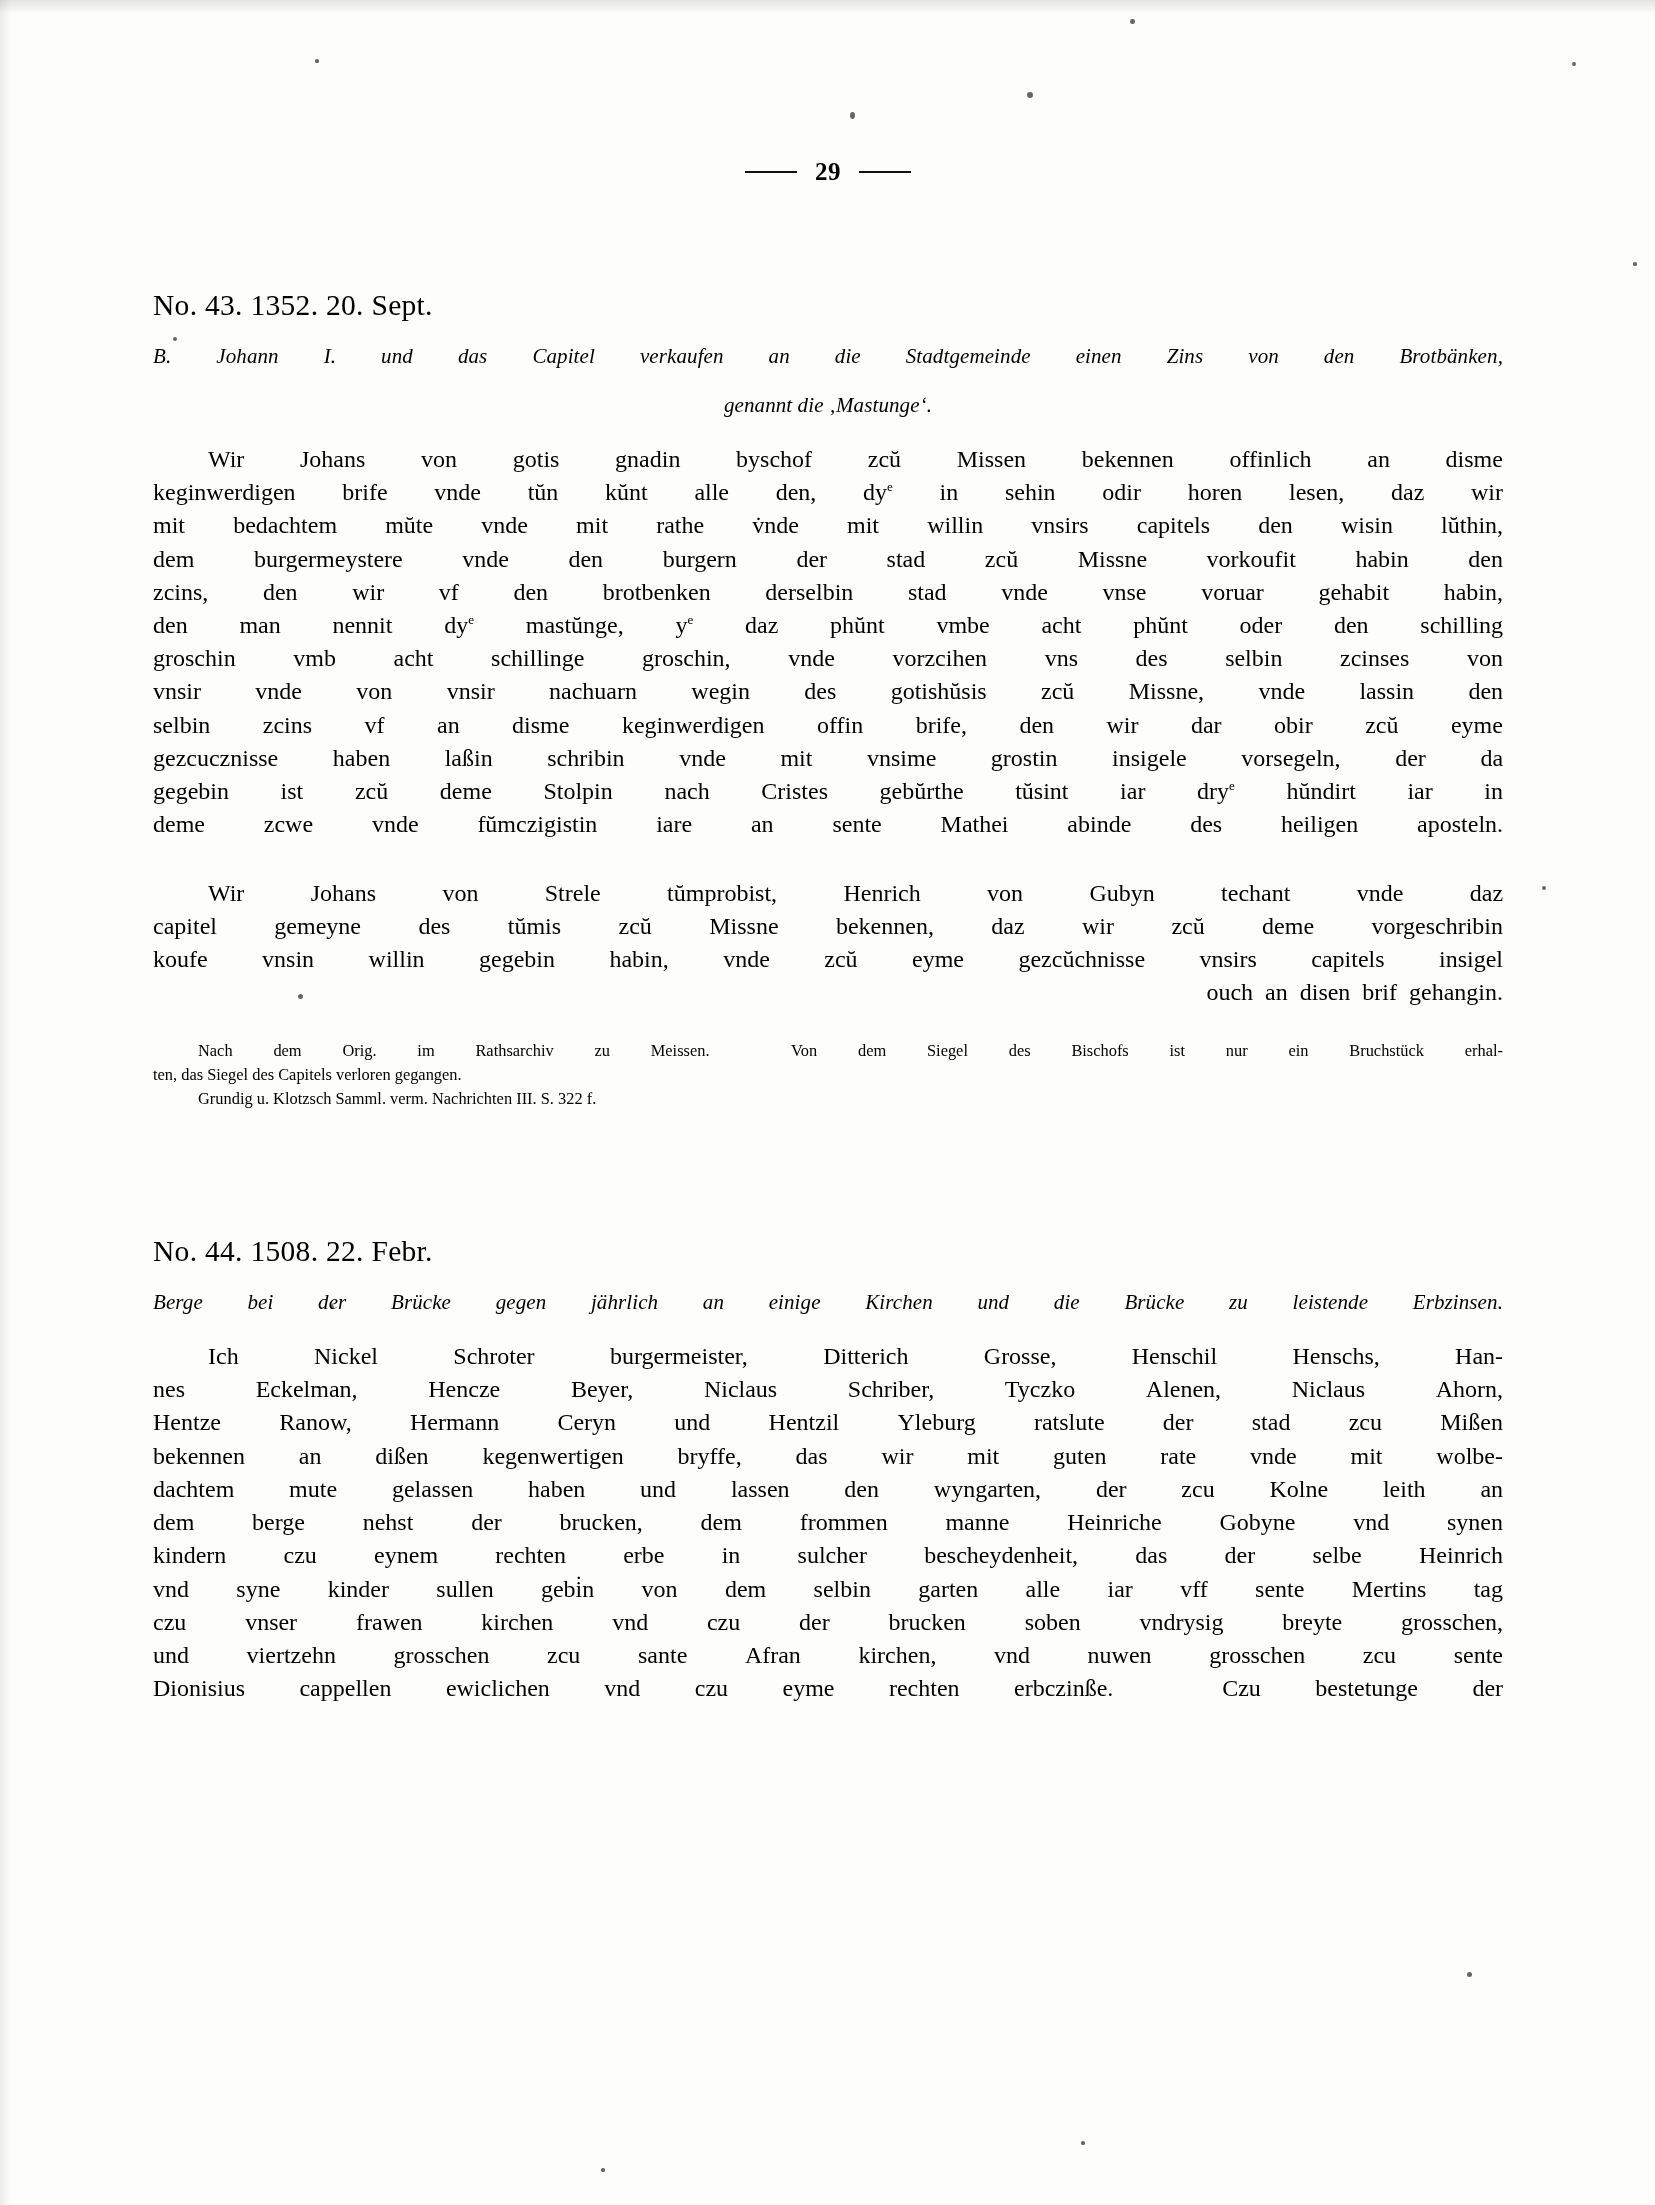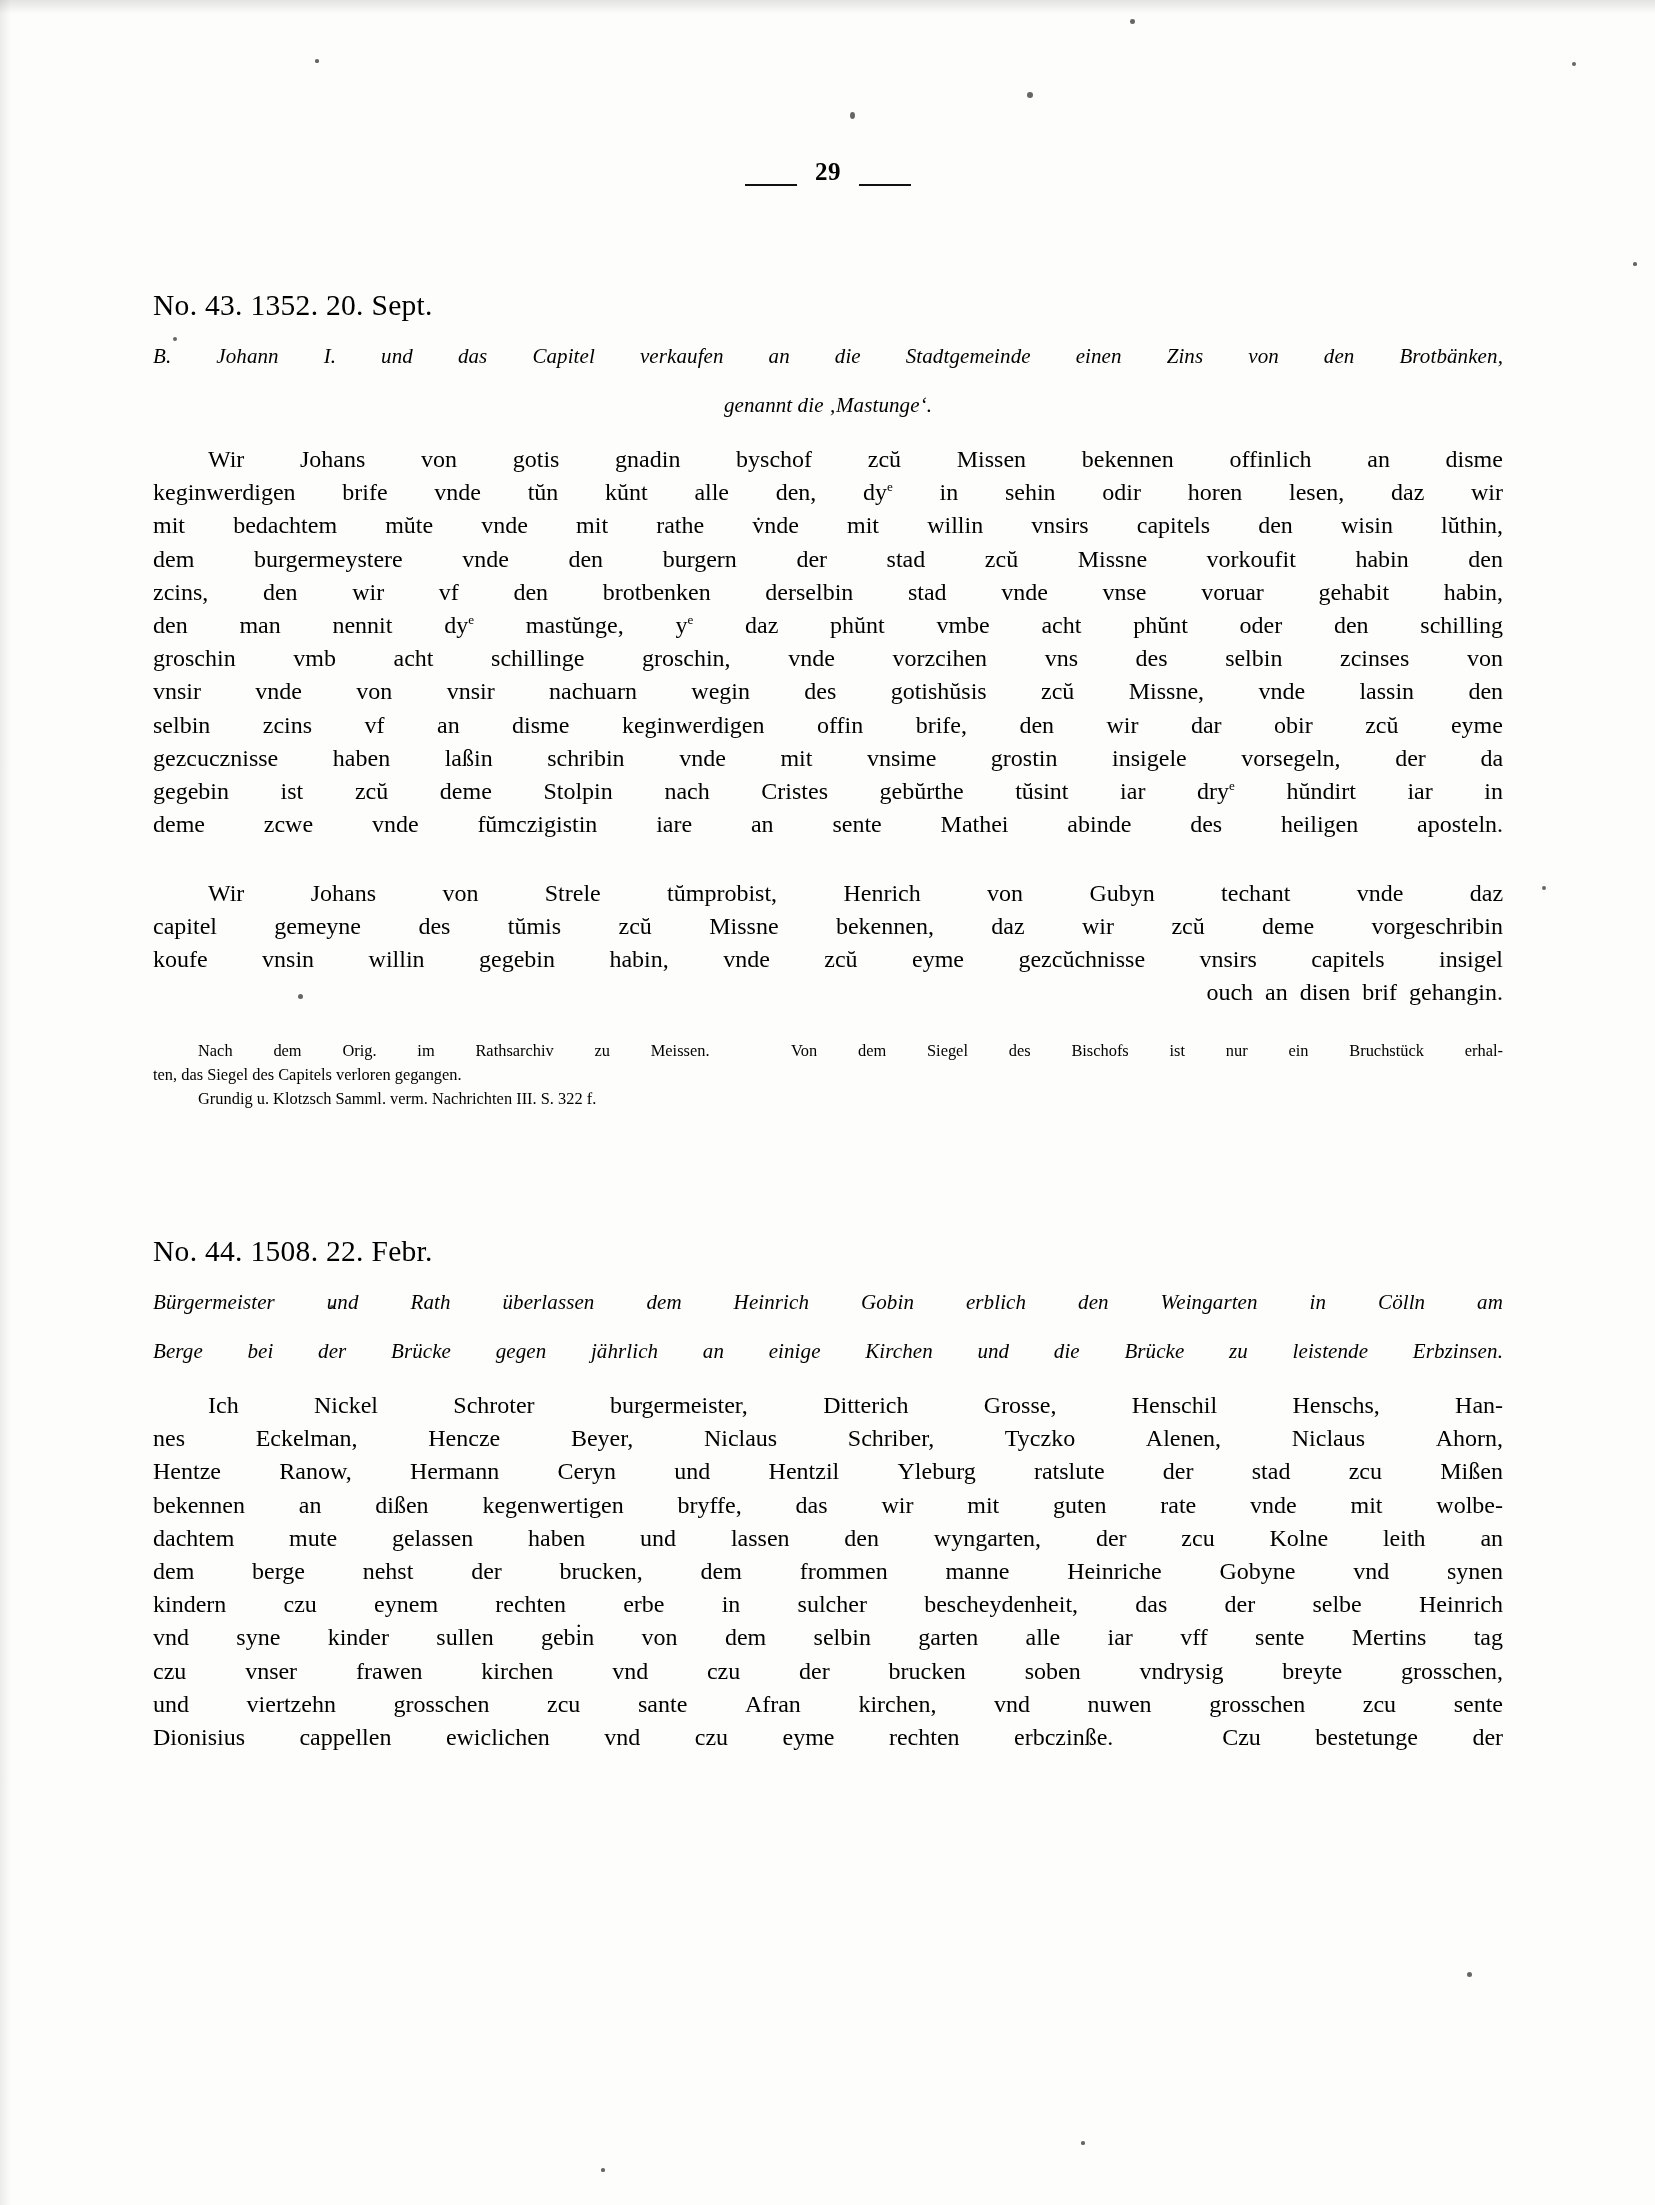--- a/index.html
+++ b/index.html
@@ -49,21 +49,21 @@
   }
 
   
   .folio {
     margin-top: 158px;
     text-align: center;
     font-size: 25px;
     font-weight: 700;
     letter-spacing: 0.5px;
     display: flex;
-    align-items: flex-end;
+    align-items: center;
     justify-content: center;
     gap: 18px;
   }
   .folio .rule {
     display: inline-block;
     width: 52px;
     height: 1.6px;
     background: #111;
   }
 
@@ -207,21 +207,20 @@
 
     <div class="notes">
       <div class="nline"><span class="lead-a"></span><span class="w">Nach</span><span class="sp"></span><span class="w">dem</span><span class="sp"></span><span class="w">Orig.</span><span class="sp"></span><span class="w">im</span><span class="sp"></span><span class="w">Rathsarchiv</span><span class="sp"></span><span class="w">zu</span><span class="sp"></span><span class="w">Meissen.</span><span class="sp"></span><span class="sp"></span><span class="w">Von</span><span class="sp"></span><span class="w">dem</span><span class="sp"></span><span class="w">Siegel</span><span class="sp"></span><span class="w">des</span><span class="sp"></span><span class="w">Bischofs</span><span class="sp"></span><span class="w">ist</span><span class="sp"></span><span class="w">nur</span><span class="sp"></span><span class="w">ein</span><span class="sp"></span><span class="w">Bruchstück</span><span class="sp"></span><span class="w">erhal-</span></div>
       <div class="nline plain">ten, das Siegel des Capitels verloren gegangen.</div>
       <div class="nline plain" style="padding-left:45px;">Grundig u. Klotzsch Samml. verm. Nachrichten III. S. 322 f.</div>
     </div>
 
     <div class="doc-title second">No. 44.   1508.   22. Febr.</div>
 
     <div class="doc-subtitle">
-      <span class="ln just">Bürgermeister und Rath überlassen dem Heinrich Gobin erblich den Weingarten in Cölln am</span>
       <span class="ln just">Berge bei der Brücke gegen jährlich an einige Kirchen und die Brücke zu leistende Erbzinsen.</span>
     </div>
 
     <div class="body-block">
       <div class="tline indent-first"><span class="lead"></span><span class="w">Ich</span><span class="sp"></span><span class="w">Nickel</span><span class="sp"></span><span class="w">Schroter</span><span class="sp"></span><span class="w">burgermeister,</span><span class="sp"></span><span class="w">Ditterich</span><span class="sp"></span><span class="w">Grosse,</span><span class="sp"></span><span class="w">Henschil</span><span class="sp"></span><span class="w">Henschs,</span><span class="sp"></span><span class="w">Han-</span></div>
       <div class="tline"><span class="w">nes</span><span class="sp"></span><span class="w">Eckelman,</span><span class="sp"></span><span class="w">Hencze</span><span class="sp"></span><span class="w">Beyer,</span><span class="sp"></span><span class="w">Niclaus</span><span class="sp"></span><span class="w">Schriber,</span><span class="sp"></span><span class="w">Tyczko</span><span class="sp"></span><span class="w">Alenen,</span><span class="sp"></span><span class="w">Niclaus</span><span class="sp"></span><span class="w">Ahorn,</span></div>
       <div class="tline"><span class="w">Hentze</span><span class="sp"></span><span class="w">Ranow,</span><span class="sp"></span><span class="w">Hermann</span><span class="sp"></span><span class="w">Ceryn</span><span class="sp"></span><span class="w">und</span><span class="sp"></span><span class="w">Hentzil</span><span class="sp"></span><span class="w">Yleburg</span><span class="sp"></span><span class="w">ratslute</span><span class="sp"></span><span class="w">der</span><span class="sp"></span><span class="w">stad</span><span class="sp"></span><span class="w">zcu</span><span class="sp"></span><span class="w">Mißen</span></div>
       <div class="tline"><span class="w">bekennen</span><span class="sp"></span><span class="w">an</span><span class="sp"></span><span class="w">dißen</span><span class="sp"></span><span class="w">kegenwertigen</span><span class="sp"></span><span class="w">bryffe,</span><span class="sp"></span><span class="w">das</span><span class="sp"></span><span class="w">wir</span><span class="sp"></span><span class="w">mit</span><span class="sp"></span><span class="w">guten</span><span class="sp"></span><span class="w">rate</span><span class="sp"></span><span class="w">vnde</span><span class="sp"></span><span class="w">mit</span><span class="sp"></span><span class="w">wolbe-</span></div>
       <div class="tline"><span class="w">dachtem</span><span class="sp"></span><span class="w">mute</span><span class="sp"></span><span class="w">gelassen</span><span class="sp"></span><span class="w">haben</span><span class="sp"></span><span class="w">und</span><span class="sp"></span><span class="w">lassen</span><span class="sp"></span><span class="w">den</span><span class="sp"></span><span class="w">wyngarten,</span><span class="sp"></span><span class="w">der</span><span class="sp"></span><span class="w">zcu</span><span class="sp"></span><span class="w">Kolne</span><span class="sp"></span><span class="w">leith</span><span class="sp"></span><span class="w">an</span></div>
       <div class="tline"><span class="w">dem</span><span class="sp"></span><span class="w">berge</span><span class="sp"></span><span class="w">nehst</span><span class="sp"></span><span class="w">der</span><span class="sp"></span><span class="w">brucken,</span><span class="sp"></span><span class="w">dem</span><span class="sp"></span><span class="w">frommen</span><span class="sp"></span><span class="w">manne</span><span class="sp"></span><span class="w">Heinriche</span><span class="sp"></span><span class="w">Gobyne</span><span class="sp"></span><span class="w">vnd</span><span class="sp"></span><span class="w">synen</span></div>

